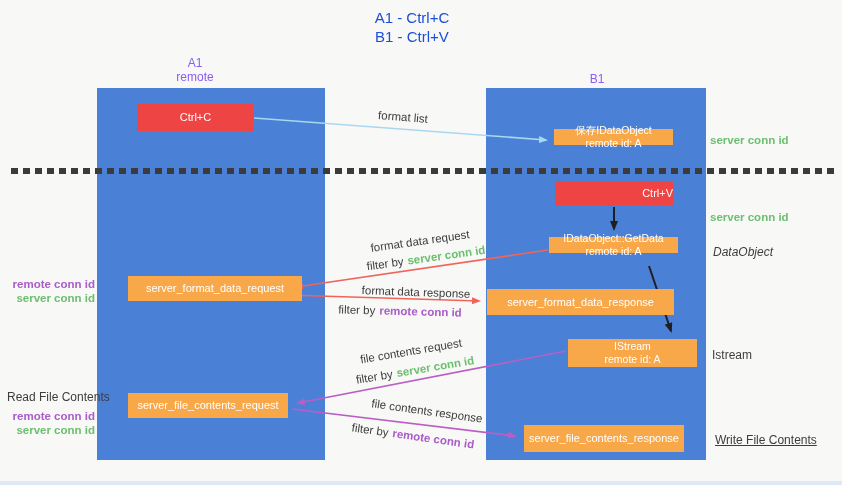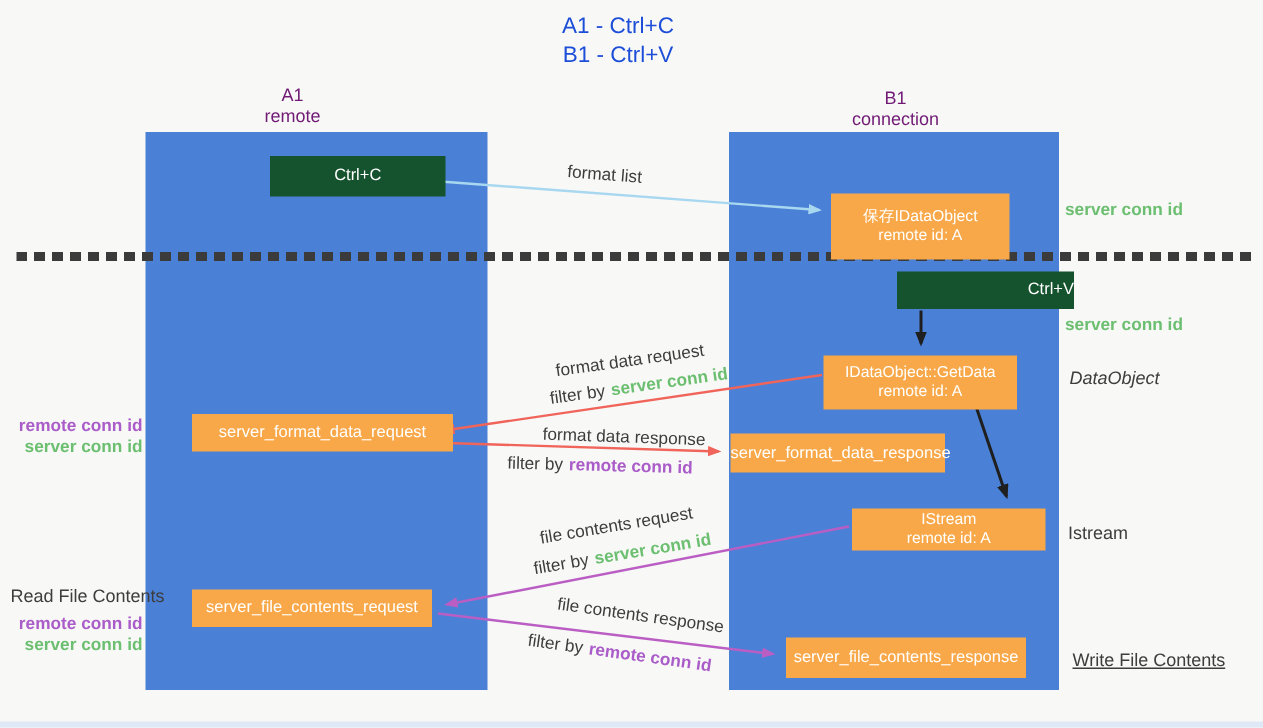--- a/index.html
+++ b/index.html
@@ -13,53 +13,53 @@
 
   
   .title{
     position:absolute;left:292px;top:8px;width:240px;
     text-align:center;font-size:15px;line-height:19px;color:#1d4ed8;
   }
 
   
   .col-header{
     position:absolute;width:140px;text-align:center;
-    font-size:12px;line-height:12px;color:#701a75;
+    font-size:12px;line-height:12px;color:#8b5cf6;
   }
   .col-header div{margin-bottom:2px;}
   .col-header.left{left:125px;top:57px;}
-  .col-header.right{left:527px;top:59px;}
+  .col-header.right{left:527px;top:73px;}
 
   
   .column{position:absolute;top:88px;height:372px;background:#4b80d7;}
   .column.left{left:97px;width:228px;}
   .column.right{left:486px;width:220px;}
 
   
   .divider{
     position:absolute;left:11px;right:4px;top:168px;height:6px;
     background:repeating-linear-gradient(90deg,#3b3b3b 0 7px,transparent 7px 12px);
   }
 
   
   .box{
     position:absolute;color:#fff;text-align:center;
     display:flex;flex-direction:column;justify-content:center;
     font-size:11px;line-height:13px;white-space:nowrap;
   }
   .box.small{font-size:10.5px;}
-  .box.green{background:#14532d;margin-left:43px;}
+  .box.green{background:#ef4444;}
   .box.orange{background:#f8a848;}
 
   #box-ctrl-c{left:137px;top:104px;width:117px;height:27px;}
-  #box-save-dataobject{left:554px;top:129px;width:119px;height:44px;}
+  #box-save-dataobject{left:554px;top:129px;width:119px;height:16px;}
   #box-ctrl-v{left:555px;top:181px;width:118px;height:25px;text-align:right;}
-  #box-getdata{left:549px;top:237px;width:129px;height:36px;}
+  #box-getdata{left:549px;top:237px;width:129px;height:16px;}
   #box-format-request{left:128px;top:276px;width:174px;height:25px;}
-  #box-format-response{left:487px;top:289px;width:143px;height:26px;}
+  #box-format-response{left:487px;top:289px;width:187px;height:26px;}
   #box-istream{left:568px;top:339px;width:129px;height:28px;}
   #box-file-request{left:128px;top:393px;width:160px;height:25px;}
   #box-file-response{left:524px;top:425px;width:160px;height:27px;}
 
   
   .side-label{position:absolute;white-space:nowrap;font-size:11.5px;}
   .lbl-green{color:#6cbf70;font-weight:bold;}
   .lbl-purple{color:#aa5cc8;font-weight:bold;}
   .lbl-dark{color:#3d3d3d;font-weight:normal;font-size:12px;}
 

